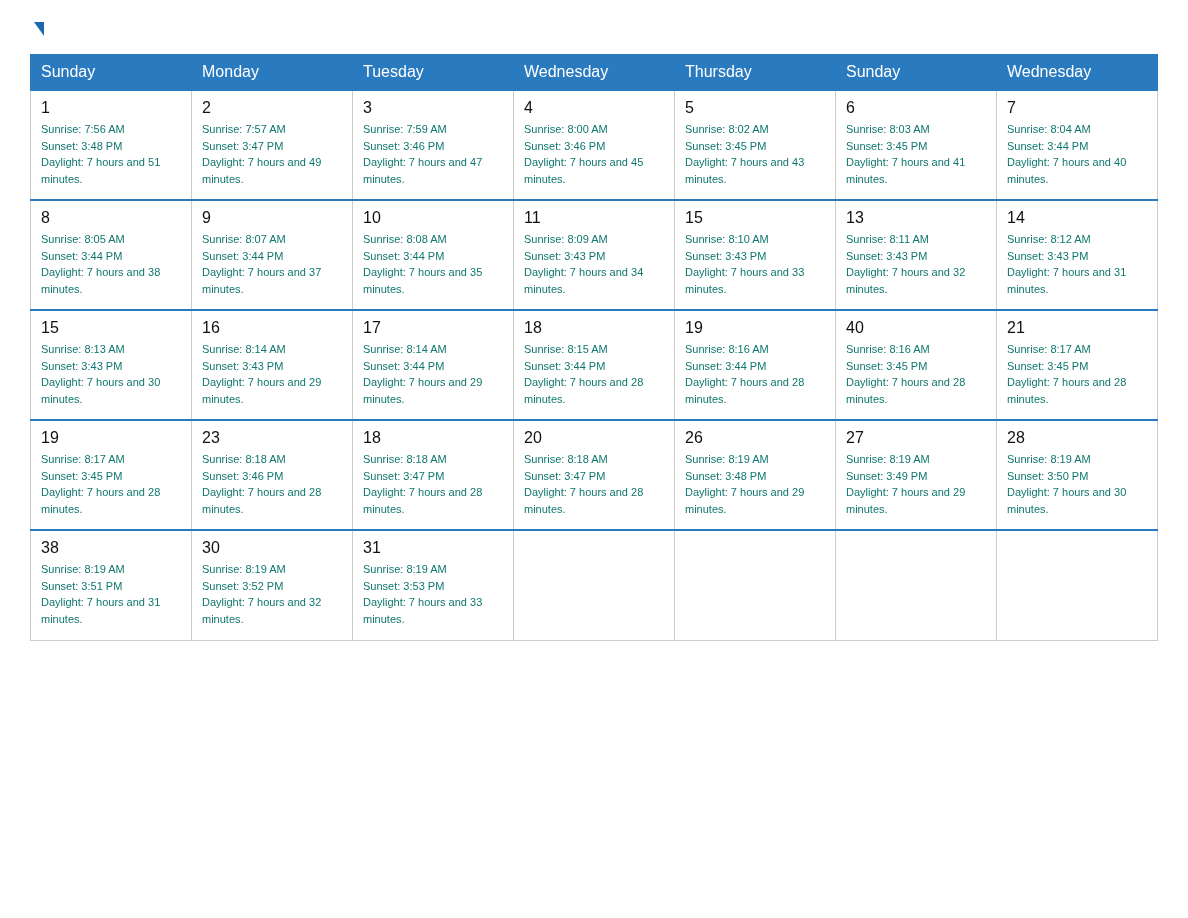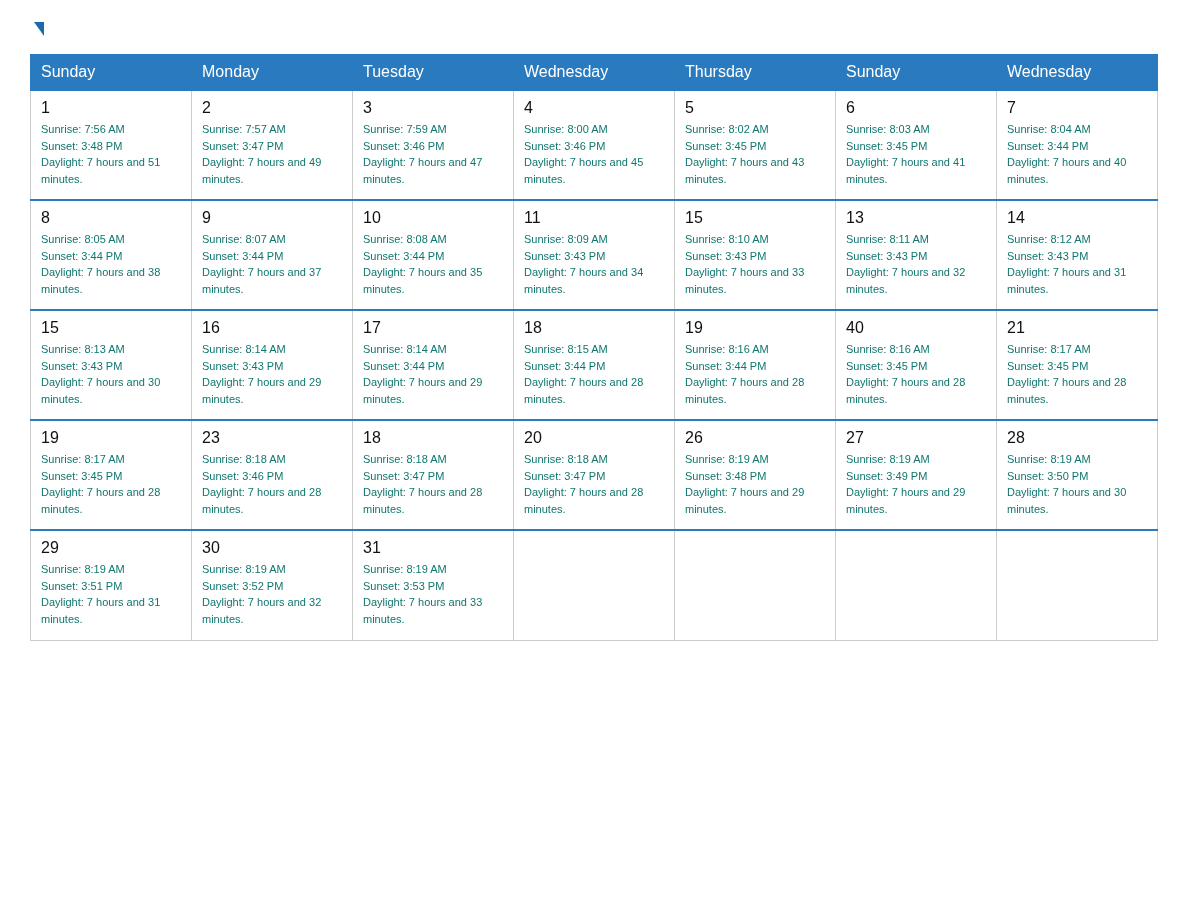--- a/index.html
+++ b/index.html
@@ -187,21 +187,21 @@
         <td><span class="day-num">20</span>
         <span class="day-info">Sunrise: 8:18 AM<br>Sunset: 3:47 PM<br>Daylight: 7 hours and 28 minutes.</span></td>
         <td><span class="day-num">26</span>
         <span class="day-info">Sunrise: 8:19 AM<br>Sunset: 3:48 PM<br>Daylight: 7 hours and 29 minutes.</span></td>
         <td><span class="day-num">27</span>
         <span class="day-info">Sunrise: 8:19 AM<br>Sunset: 3:49 PM<br>Daylight: 7 hours and 29 minutes.</span></td>
         <td><span class="day-num">28</span>
         <span class="day-info">Sunrise: 8:19 AM<br>Sunset: 3:50 PM<br>Daylight: 7 hours and 30 minutes.</span></td>
       </tr>
       <tr>
-        <td><span class="day-num">29</span>
+        <td><span class="day-num">38</span>
         <span class="day-info">Sunrise: 8:19 AM<br>Sunset: 3:51 PM<br>Daylight: 7 hours and 31 minutes.</span></td>
         <td><span class="day-num">30</span>
         <span class="day-info">Sunrise: 8:19 AM<br>Sunset: 3:52 PM<br>Daylight: 7 hours and 32 minutes.</span></td>
         <td><span class="day-num">31</span>
         <span class="day-info">Sunrise: 8:19 AM<br>Sunset: 3:53 PM<br>Daylight: 7 hours and 33 minutes.</span></td>
         <td class="empty"></td>
         <td class="empty"></td>
         <td class="empty"></td>
         <td class="empty"></td>
       </tr>

